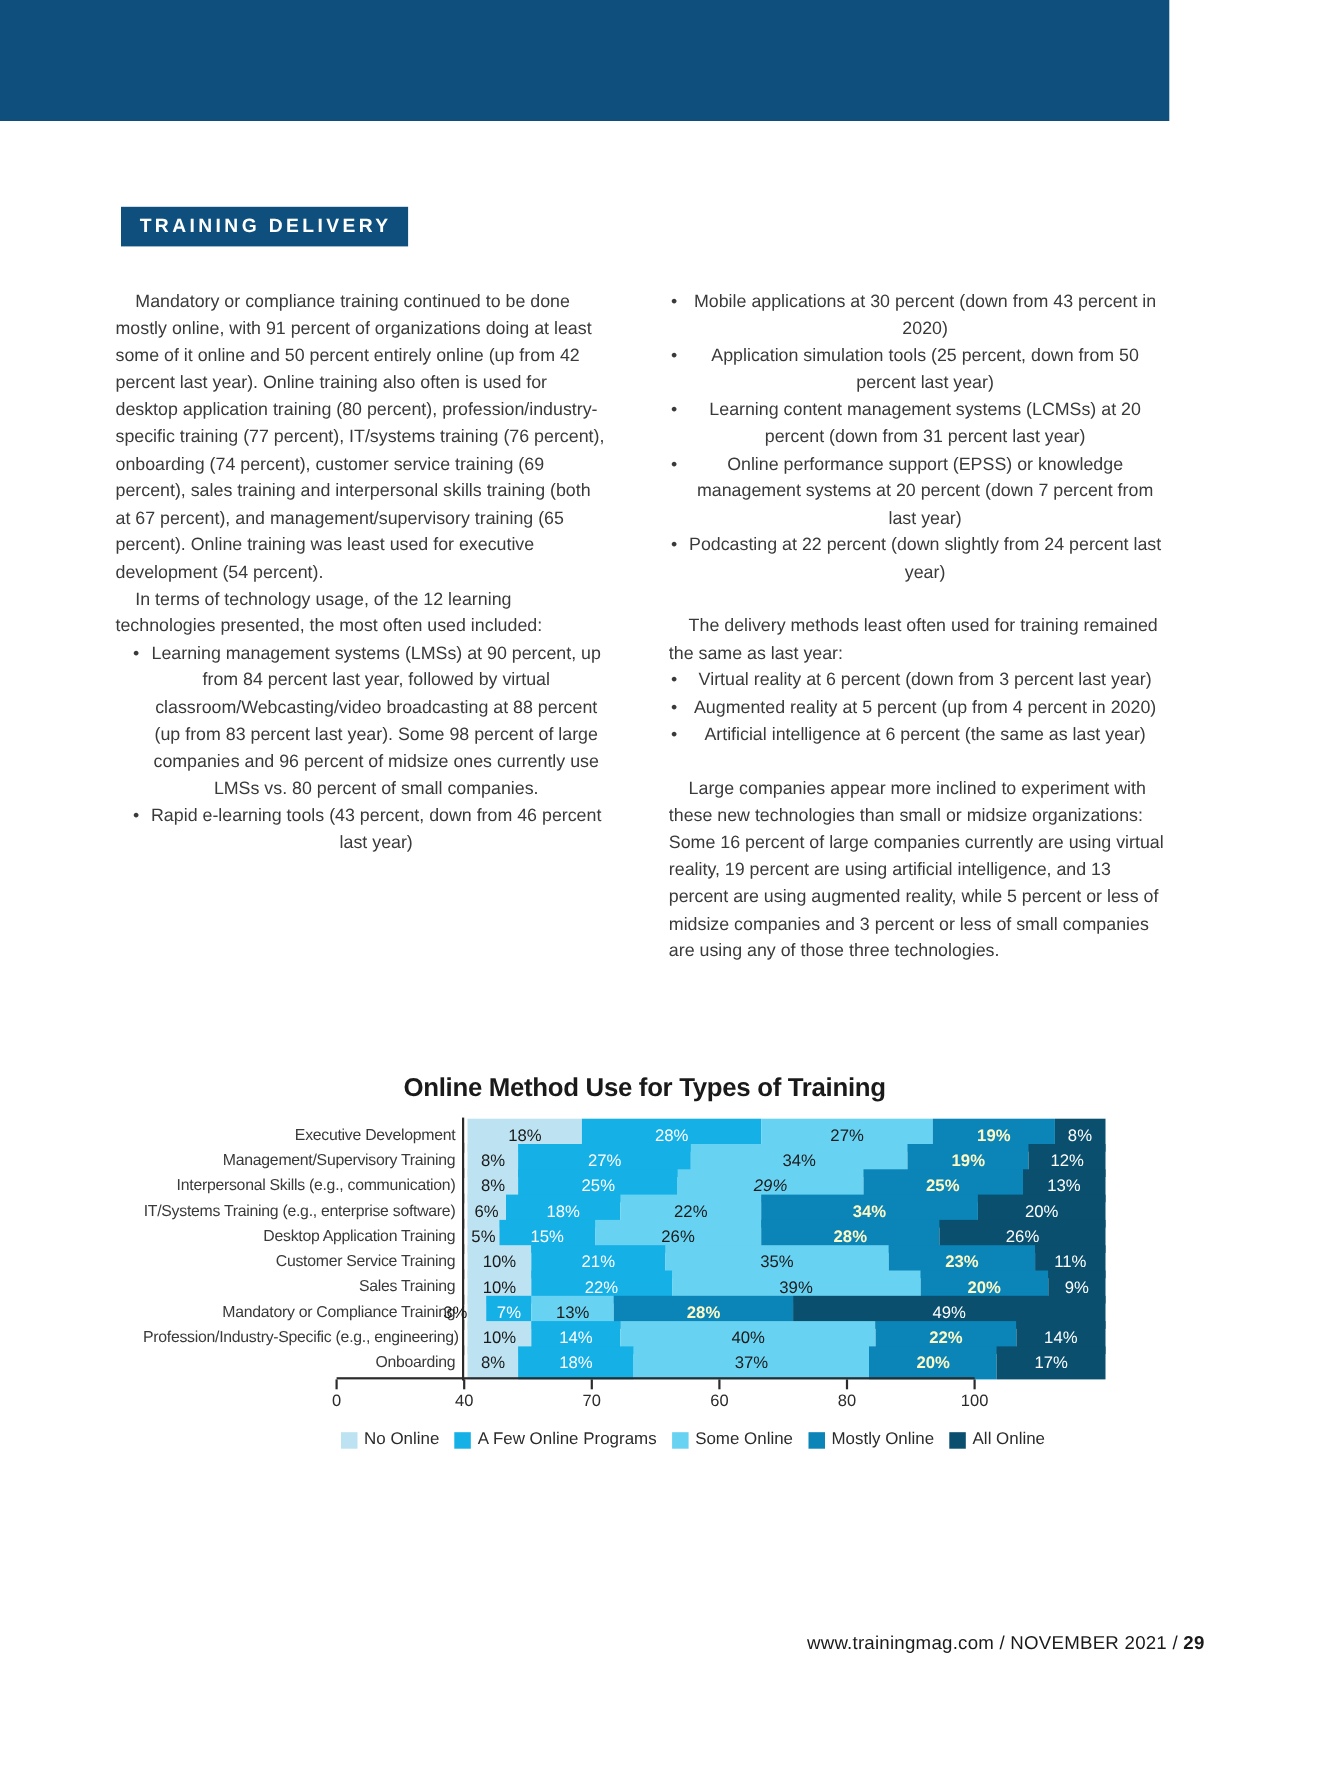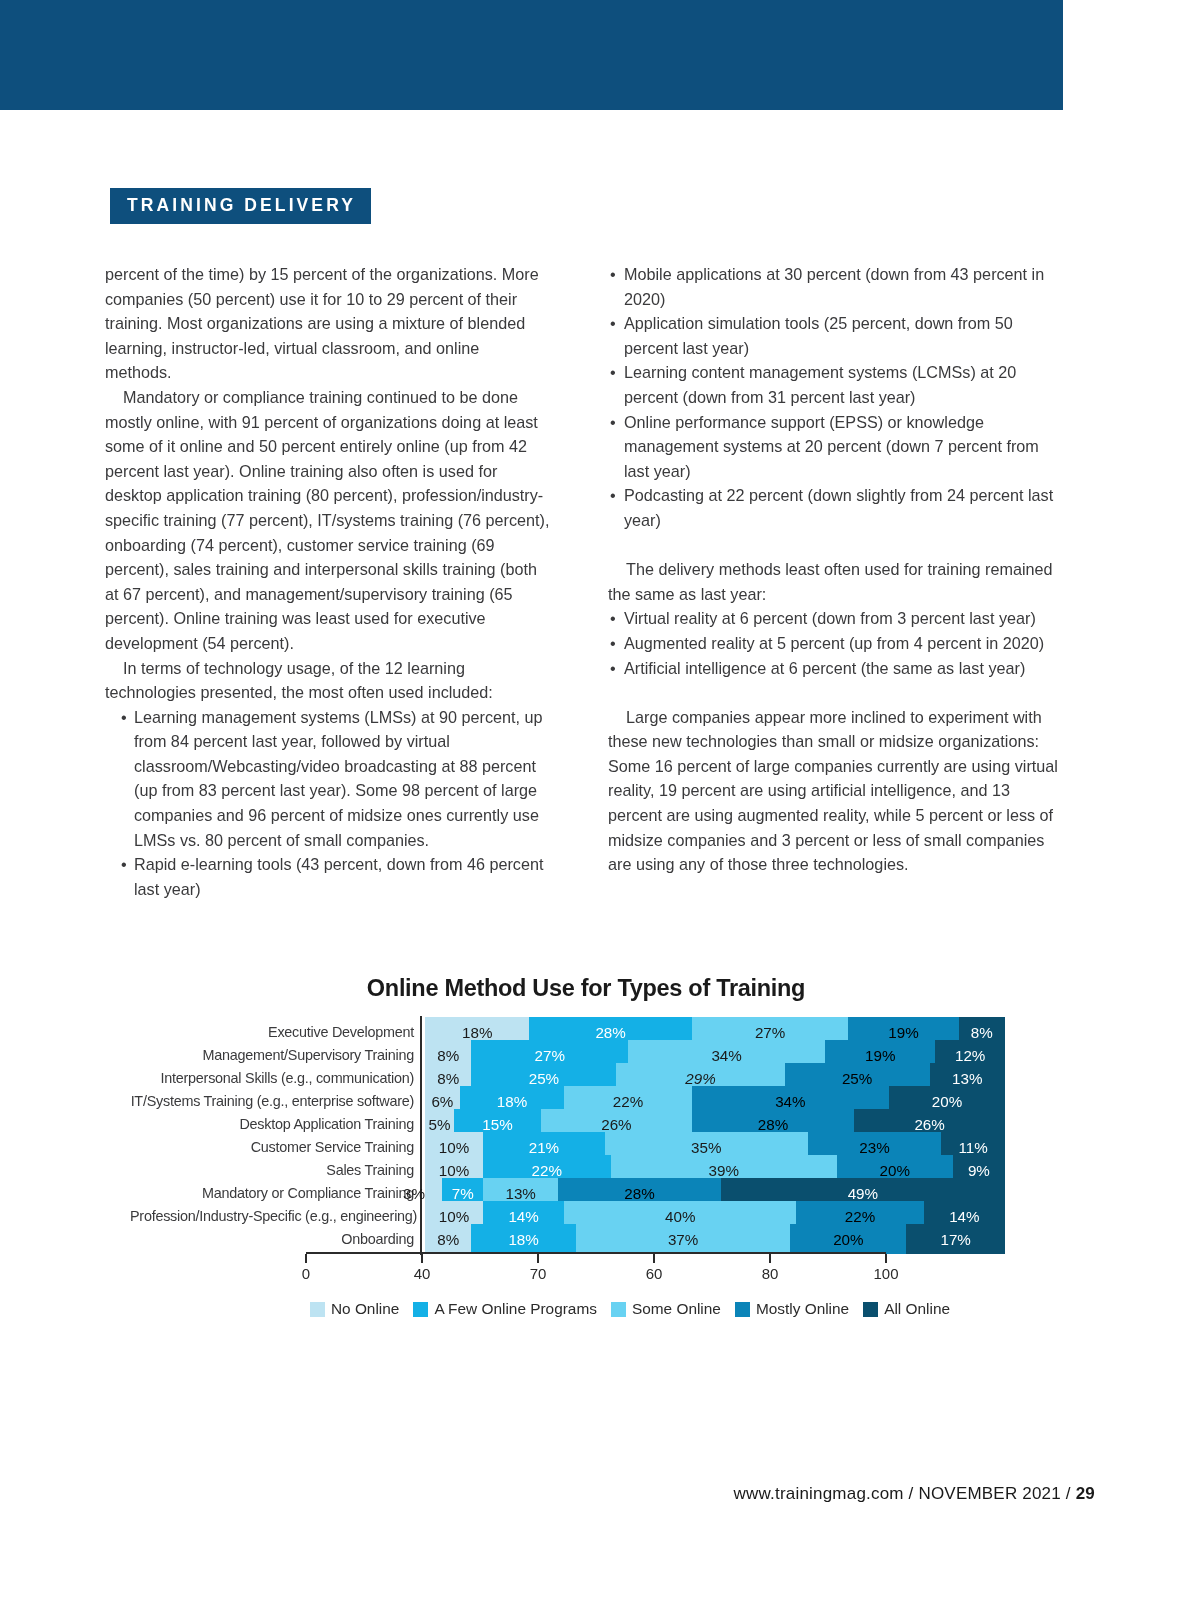--- a/index.html
+++ b/index.html
@@ -43,21 +43,21 @@
     font-size: 16.2px;
     line-height: 24.6px;
     color: #3a3a3c;
     font-family: "Liberation Sans", sans-serif;
   }
   .col-left  { left: 105px;  width: 445px; }
   .col-right { left: 608px;  width: 450px; }
 
   .col p { margin: 0; }
   .col p.indent { text-indent: 18px; }
-  .col ul { margin: 0; padding: 0; list-style: none; }
+  .col ul { margin: 0; padding: 0; list-style: none; text-align: center; }
   .col li {
     position: relative;
     padding-left: 16px;
     margin: 0;
   }
   .col li::before {
     content: "\2022";
     position: absolute;
     left: 2px;
     top: 0;
@@ -119,21 +119,21 @@
     display: flex;
     align-items: center;
     justify-content: center;
     font-size: 15.2px;
     overflow: visible;
     white-space: nowrap;
   }
   .seg-0 { background: #bde3f2; color: #1a1a1a; }
   .seg-1 { background: #14b0e6; color: #ffffff; }
   .seg-2 { background: #68d2f2; color: #1a1a1a; }
-  .seg-3 { background: #0b84b8; color: #000000; }
+  .seg-3 { background: #0b84b8; color: #fef9c3; font-weight: bold; }
   .seg-4 { background: #0a4f6e; color: #ffffff; }
   .seg.outside-left {
     justify-content: flex-start;
   }
   .seg.outside-left span {
     position: relative;
     left: -22px;
     color: #1a1a1a;
   }
 
@@ -199,21 +199,20 @@
   .footer b { font-weight: bold; }
 </style>
 </head>
 <body>
 
 <div class="top-banner"></div>
 
 <div class="section-tag">TRAINING DELIVERY</div>
 
 <div class="col col-left">
-  <p>percent of the time) by 15 percent of the organizations. More companies (50 percent) use it for 10 to 29 percent of their training. Most organizations are using a mixture of blended learning, instructor-led, virtual classroom, and online methods.</p>
   <p class="indent">Mandatory or compliance training continued to be done mostly online, with 91 percent of organizations doing at least some of it online and 50 percent entirely online (up from 42 percent last year). Online training also often is used for desktop application training (80 percent), profession/industry-specific training (77 percent), IT/systems training (76 percent), onboarding (74 percent), customer service training (69 percent), sales training and interpersonal skills training (both at 67 percent), and management/supervisory training (65 percent). Online training was least used for executive development (54 percent).</p>
   <p class="indent">In terms of technology usage, of the 12 learning technologies presented, the most often used included:</p>
   <ul>
     <li>Learning management systems (LMSs) at 90 percent, up from 84 percent last year, followed by virtual classroom/Webcasting/video broadcasting at 88 percent (up from 83 percent last year). Some 98 percent of large companies and 96 percent of midsize ones currently use LMSs vs. 80 percent of small companies.</li>
     <li>Rapid e-learning tools (43 percent, down from 46 percent last year)</li>
   </ul>
 </div>
 
 <div class="col col-right">
   <ul>

